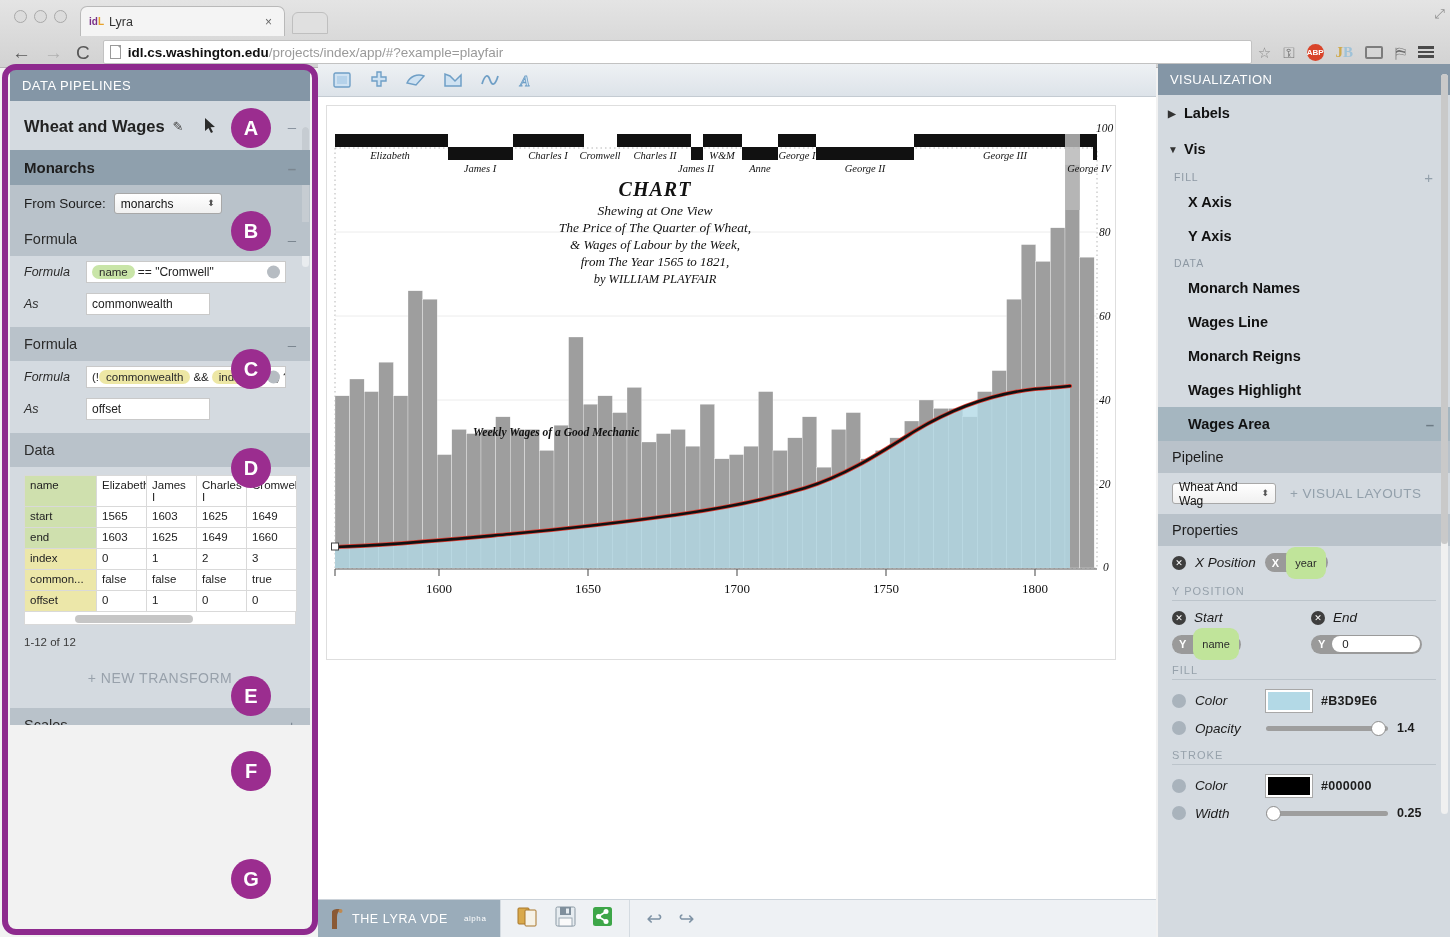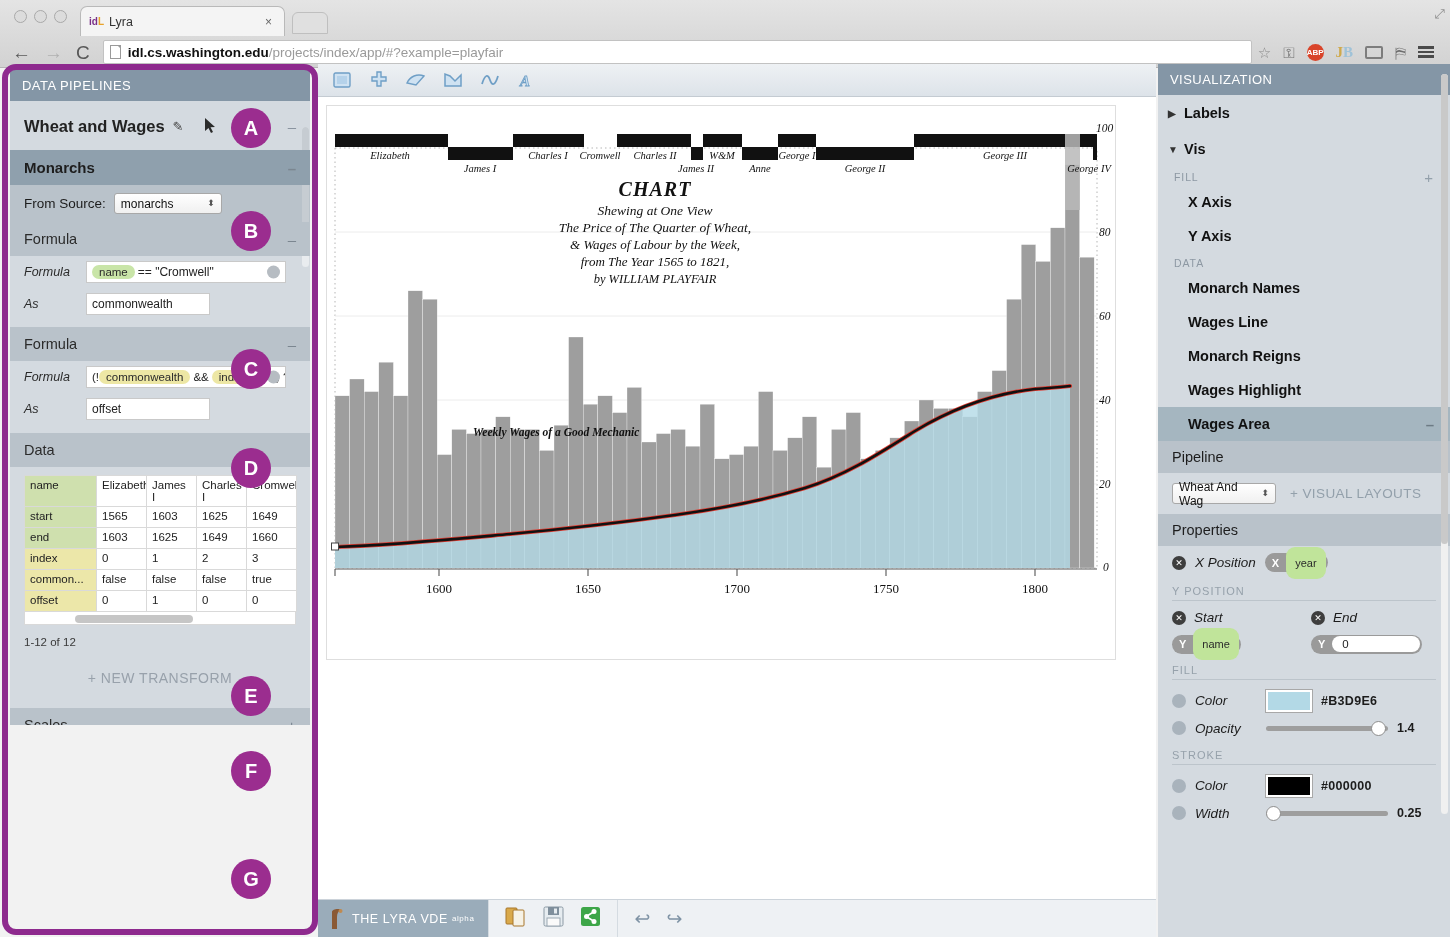--- a/index.html
+++ b/index.html
@@ -127,21 +127,21 @@
   .center{ position:absolute; left:318px; top:64px; width:838px; height:873px; background:#fff; }
   .center-toolbar{ height:33px; background:linear-gradient(#eef1f4,#dde3e9);
         border-bottom:1px solid #c4cbd2; display:flex; align-items:center; padding:0 12px; gap:13px; }
   .tb-ic{ width:24px;height:22px; display:flex; align-items:center; justify-content:center; }
   .canvas-wrap{ position:absolute; left:8px; top:41px; width:790px; height:555px;
         background:#fff; border:1px solid #dedede; }
   .bottom-bar{ position:absolute; left:0; bottom:0; width:838px; height:38px;
         background:#eef1f4; border-top:1px solid #ccd3da; display:flex; align-items:center; }
   .lyra-brand{ background:#9aacba; color:#fff; height:38px; display:flex; align-items:center;
         padding:0 14px 0 10px; font-size:12.5px; letter-spacing:.6px; }
-  .lyra-brand sup{ font-size:8px; margin-left:4px;text-align:right; }
+  .lyra-brand sup{ font-size:8px; margin-left:16px;text-align:right; }
   .bb-group{ display:flex; align-items:center; gap:16px; padding:0 16px;
         border-left:1px solid #d4dbe1; height:38px; }
   .undo{ font-size:19px; color:#7f93a5; }
 
   
   .right-panel{ position:absolute; left:1158px; top:64px; width:292px; height:873px;
         background:#d4dae0; overflow:hidden; }
   .rp-item{ padding:10px 14px 10px 26px; font-size:14.5px; font-weight:bold; color:#111;
         position:relative; }
   .rp-item.tri{ padding-left:26px; }

